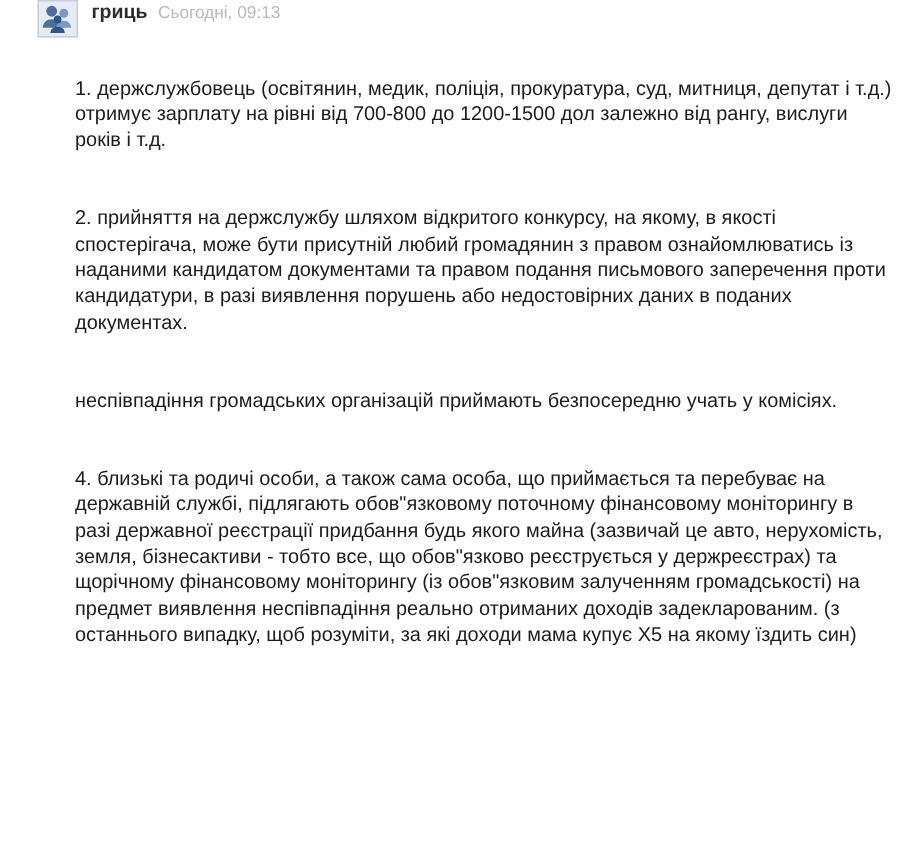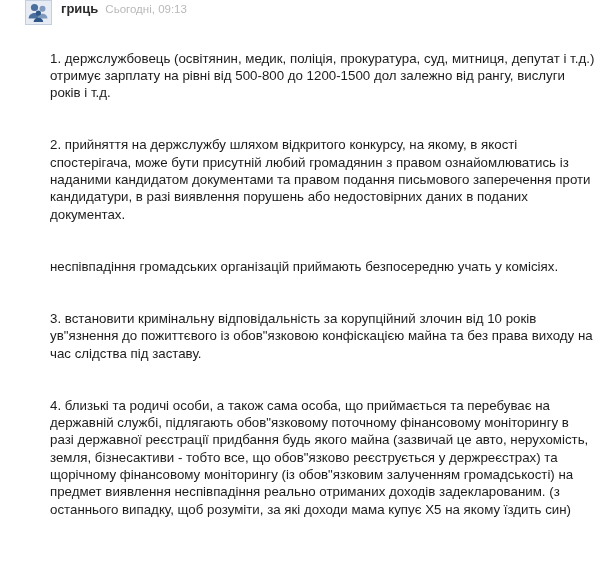--- a/index.html
+++ b/index.html
@@ -98,24 +98,23 @@
       </span>
     </div>
 
     <div class="author-line">
       <span class="author-name">гриць</span><span class="timestamp">Сьогодні, 09:13</span>
     </div>
 
   </div>
 
   <div class="post-body">
-    <p>1. держслужбовець (освітянин, медик, поліція, прокуратура, суд, митниця, депутат і т.д.) отримує зарплату на рівні від 500-800 до 1200-1500 дол залежно від рангу, вислуги років і т.д.</p>
+    <p>1. держслужбовець (освітянин, медик, поліція, прокуратура, суд, митниця, депутат і т.д.) отримує зарплату на рівні від 700-800 до 1200-1500 дол залежно від рангу, вислуги років і т.д.</p>
     <p>2. прийняття на держслужбу шляхом відкритого конкурсу, на якому, в якості спостерігача, може бути присутній любий громадянин з правом ознайомлюватись із наданими кандидатом документами та правом подання письмового заперечення проти кандидатури, в разі виявлення порушень або недостовірних даних в поданих документах.</p>
     <p>неспівпадіння громадських організацій приймають безпосередню учать у комісіях.</p>
-    <p>3. встановити кримінальну відповідальність за корупційний злочин від 10 років ув"язнення до пожиттєвого із обов"язковою конфіскацією майна та без права виходу на час слідства під заставу.</p>
     <p>4. близькі та родичі особи, а також сама особа, що приймається та перебуває на державній службі, підлягають обов"язковому поточному фінансовому моніторингу в разі державної реєстрації придбання будь якого майна (зазвичай це авто, нерухомість, земля, бізнесактиви - тобто все, що обов"язково реєструється у держреєстрах) та щорічному фінансовому моніторингу (із обов"язковим залученням громадськості) на предмет виявлення неспівпадіння реально отриманих доходів задекларованим. (з останнього випадку, щоб розуміти, за які доходи мама купує Х5 на якому їздить син)</p>
     
     
     
     
     
     
     
   </div>
 

